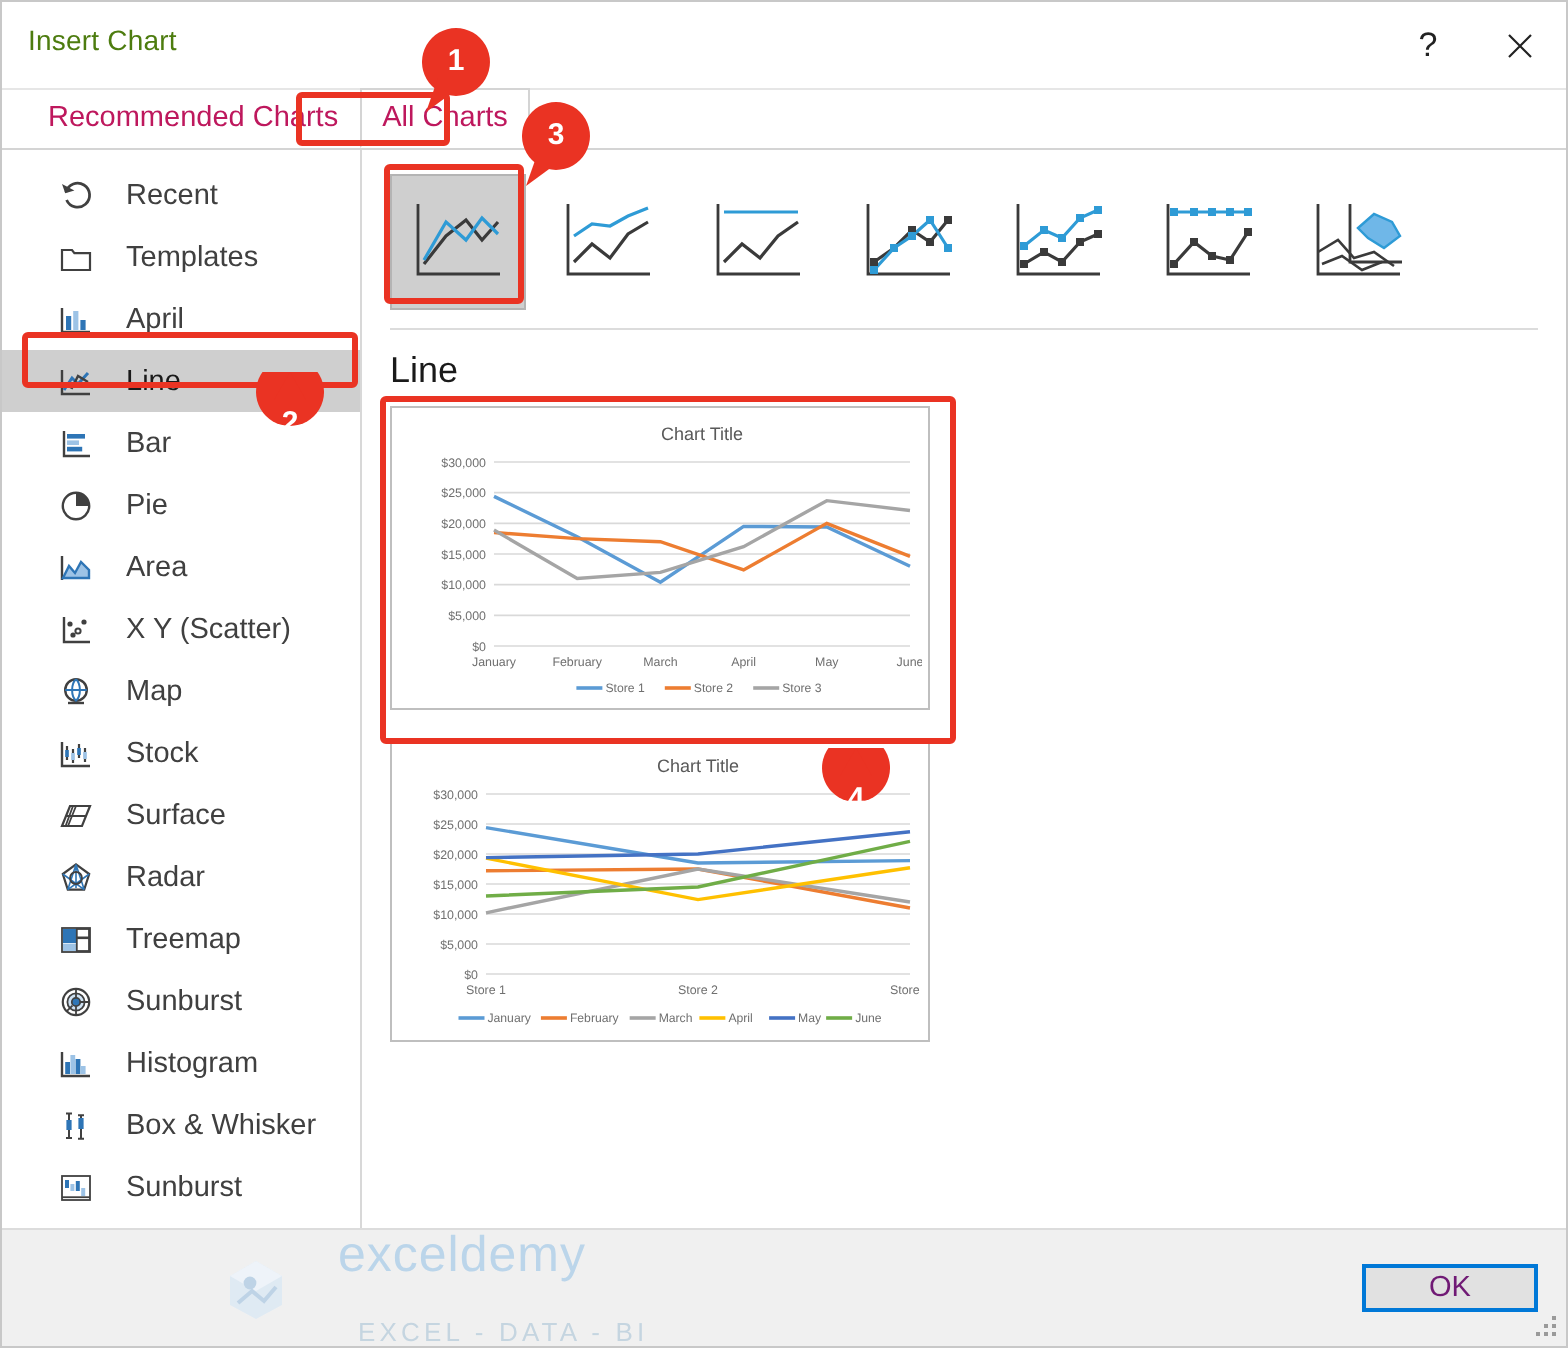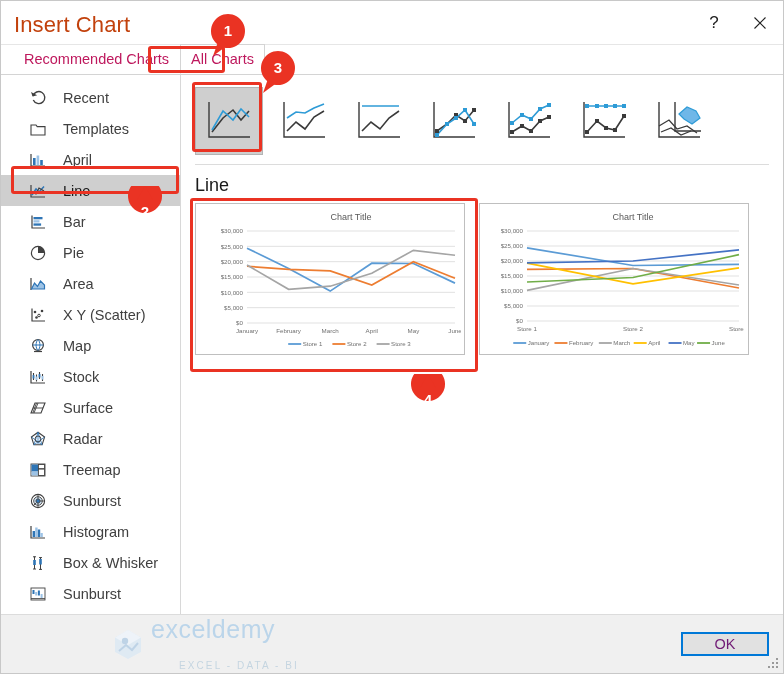--- a/index.html
+++ b/index.html
@@ -23,21 +23,21 @@
 
   
   .titlebar {
     height: 44px; flex: 0 0 44px;
     position: relative;
     background: #ffffff;
     border-bottom: 1px solid #e6e6e6;
   }
   .dialog-title {
     position: absolute; left: 13px; top: 11px;
-    font-size: 22px; color: #c2410c; letter-spacing: .1px;
+    font-size: 14px; color: #4d7c0f; letter-spacing: .1px;
   }
   .winbtn {
     position: absolute; top: 0; height: 44px; width: 46px;
     display: flex; align-items: center; justify-content: center;
     color: #222; cursor: default;
   }
   .winbtn.help { right: 46px; font-size: 17px; }
   .winbtn.close { right: 0px; }
 
   
@@ -117,21 +117,21 @@
     margin-top: 9px; height: 1px; background: #dcdcdc;
   }
 
   
   .section-title {
     margin-top: 10px; margin-bottom: 7px;
     font-size: 18px; color: #1a1a1a;
   }
 
   
-  .previews { display: flex; gap: 14px; }
+  .previews { display: flex; gap: 14px; flex-direction: column; }
   .preview {
     width: 270px; height: 152px;
     border: 1px solid #bfbfbf;
     background: #ffffff;
     padding: 3px;
     cursor: default;
   }
   .preview-inner {
     width: 100%; height: 100%;
     position: relative; background: #ffffff;
@@ -160,22 +160,22 @@
   }
 
   
   .watermark {
     position: absolute; left: 110px; top: 50%;
     transform: translateY(-50%);
     display: flex; align-items: center; gap: 6px;
     opacity: .95;
   }
   .wm-text { display: flex; flex-direction: column; line-height: 1; }
-  .wm-main { font-size: 25px; color: #b9d4ea; letter-spacing: .5px; }
-  .wm-sub { font-size: 10px; color: #c3d4e0; letter-spacing: 2.1px; margin-top: 19px; margin-left: 3px; padding-left: 25px;}
+  .wm-main { font-size: 25px; color: #b9d4ea; letter-spacing: .5px; margin-left: 18px; }
+  .wm-sub { font-size: 13px; color: #c3d4e0; letter-spacing: 2.1px; margin-top: 19px; margin-left: 3px; padding-left: 25px;}
 
   
   .redbox {
     position: absolute; border: 3px solid #ea3323;
     border-radius: 3px; pointer-events: none; z-index: 40;
   }
   
   .callout {
     position: absolute; width: 34px; height: 44px; z-index: 50;
     pointer-events: none;

